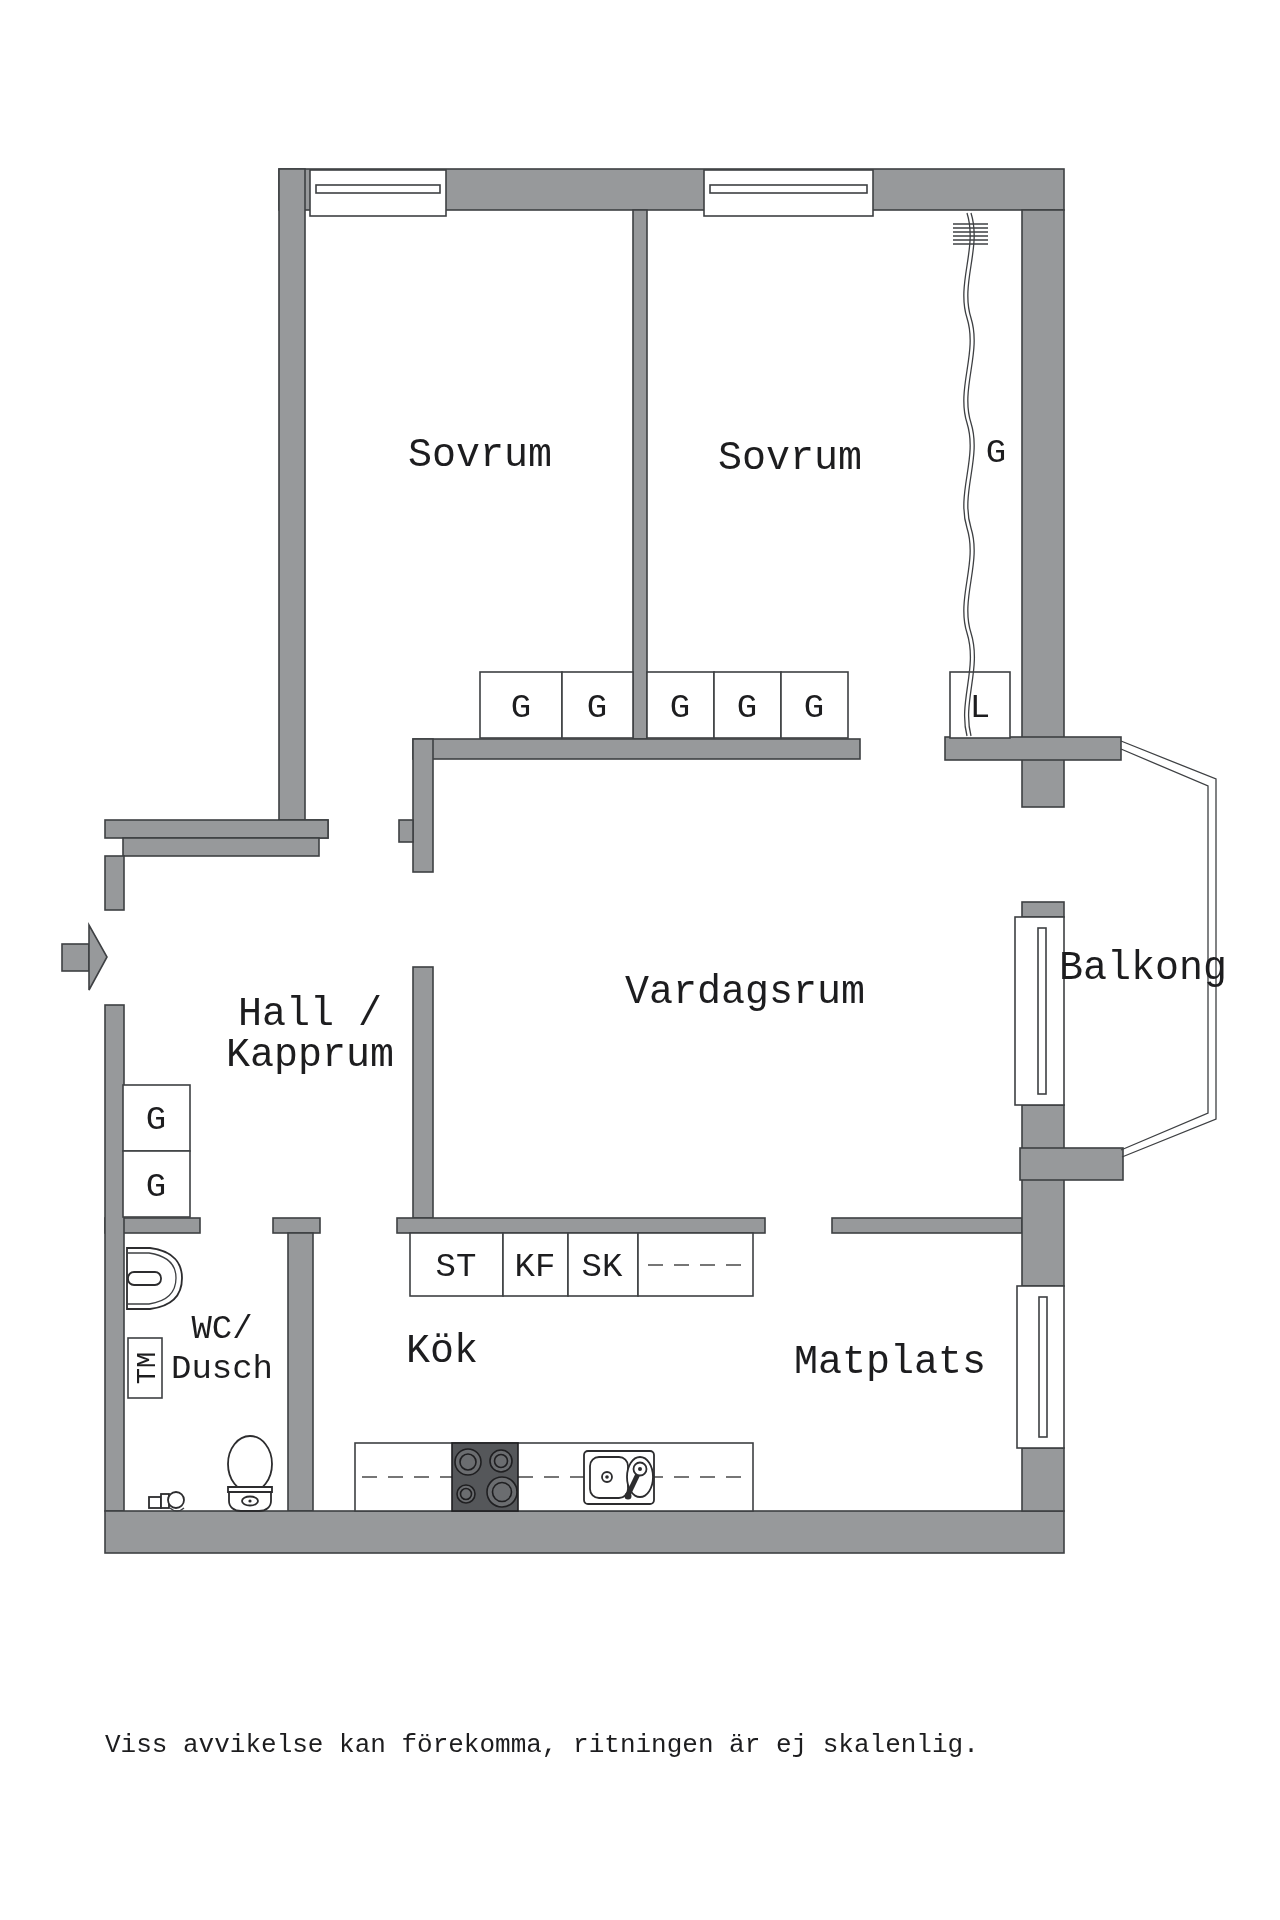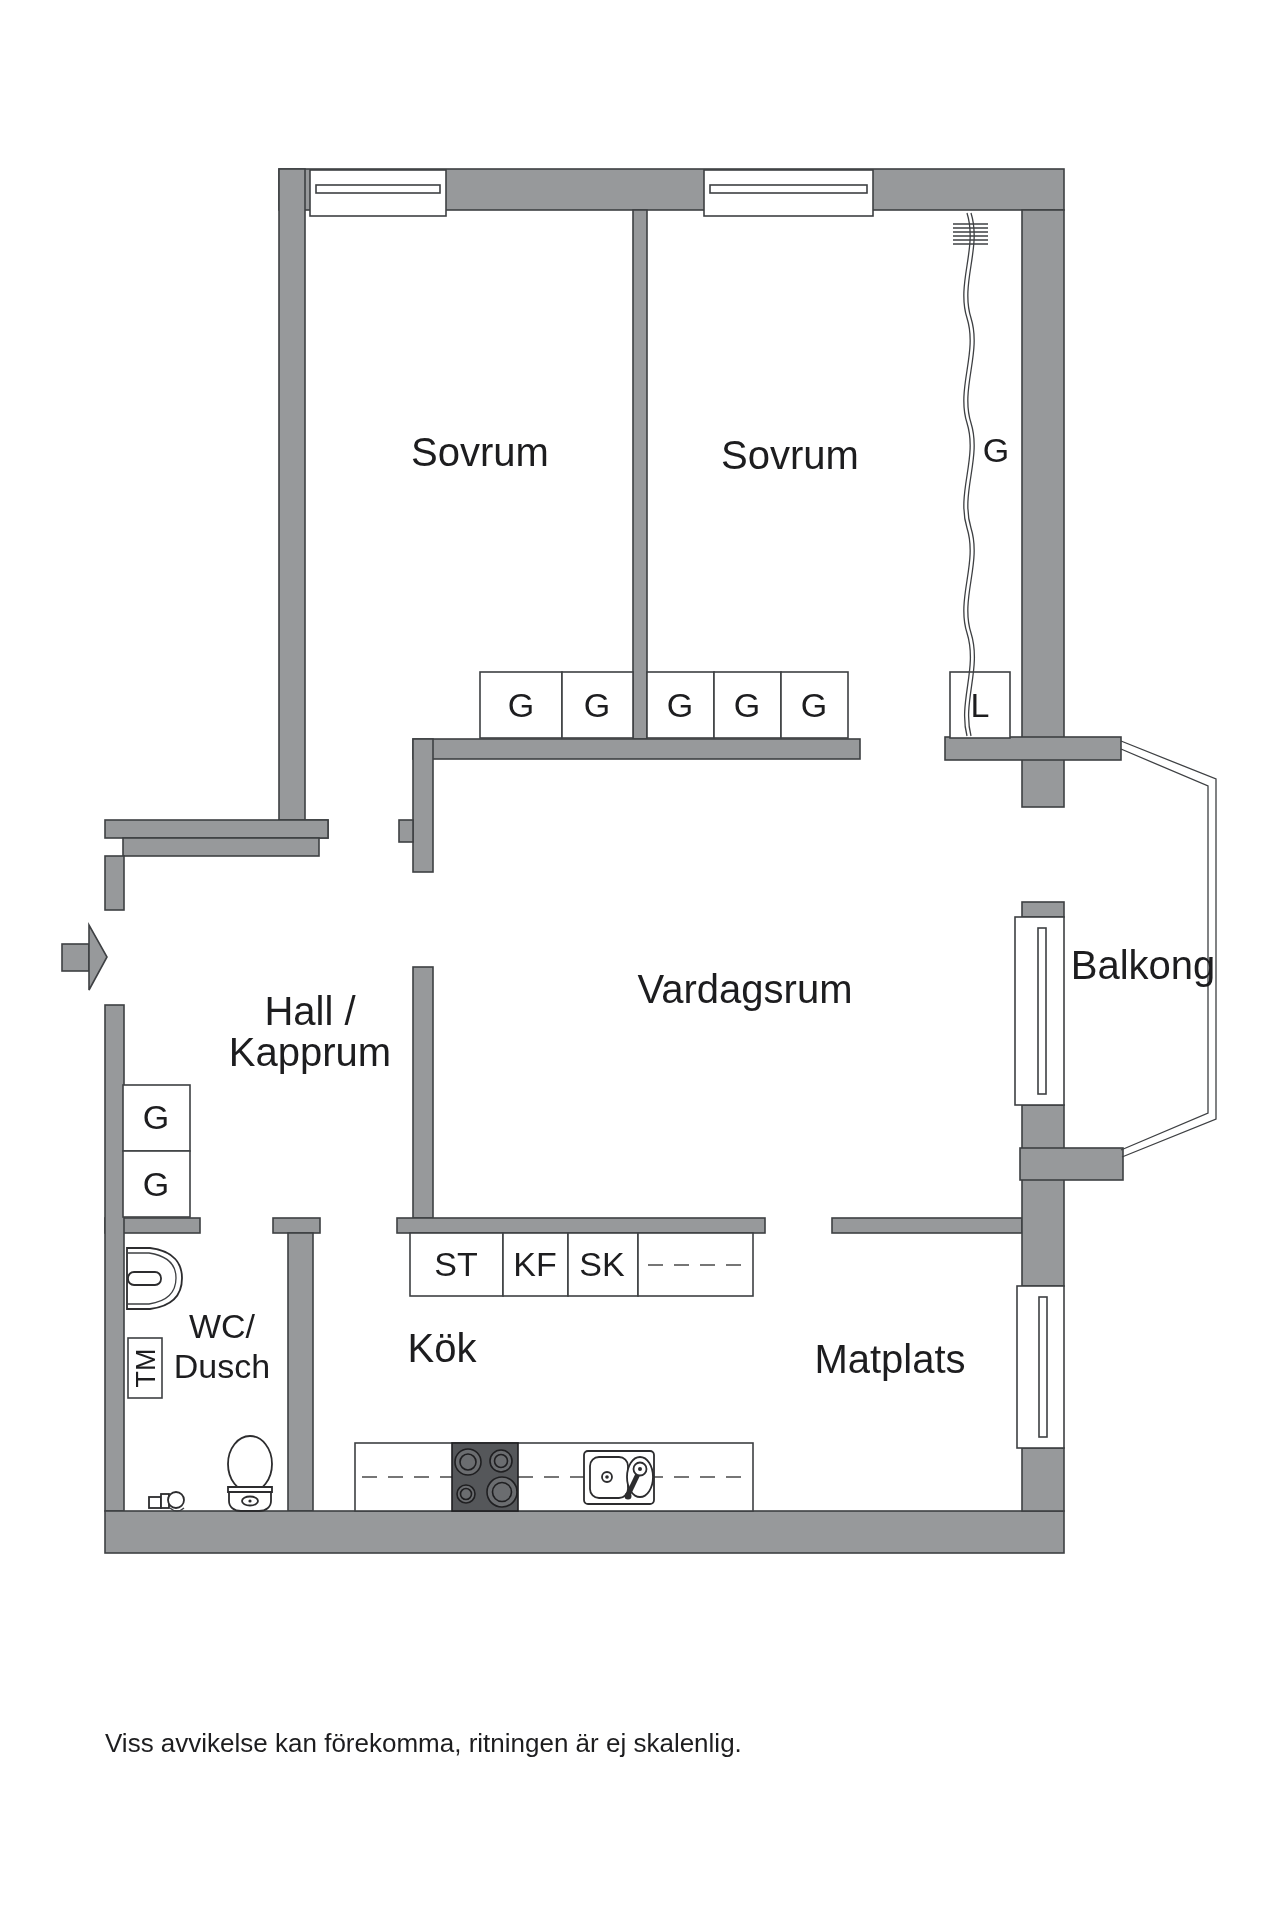--- a/index.html
+++ b/index.html
@@ -1,17 +1,17 @@
 <!DOCTYPE html>
 <html><head>
 <meta charset="utf-8">
 <style>
   html,body{margin:0;padding:0;background:#ffffff;}
   .page{position:relative;width:1280px;height:1920px;background:#ffffff;
-        font-family:Liberation Sans, sans-serif;}
+        font-family:Liberation Mono, monospace;}
   svg{position:absolute;left:0;top:0;}
   .wall{stroke:#3e4043;stroke-width:1.6;}
   .whitebox{fill:#ffffff;stroke:#3e4043;stroke-width:1.6;}
   .thin{stroke:#3e4043;stroke-width:1.3;fill:none;}
   .dash{stroke:#4a4a4a;stroke-width:1.6;fill:none;stroke-dasharray:15 11;}
   .lbl{fill:#1d1d1f;}
   .lbl-room{font-size:40px;}
   .lbl-small{font-size:34px;}
   .lbl-tm{font-size:27px;}
   .lbl-footer{font-size:26px;}

